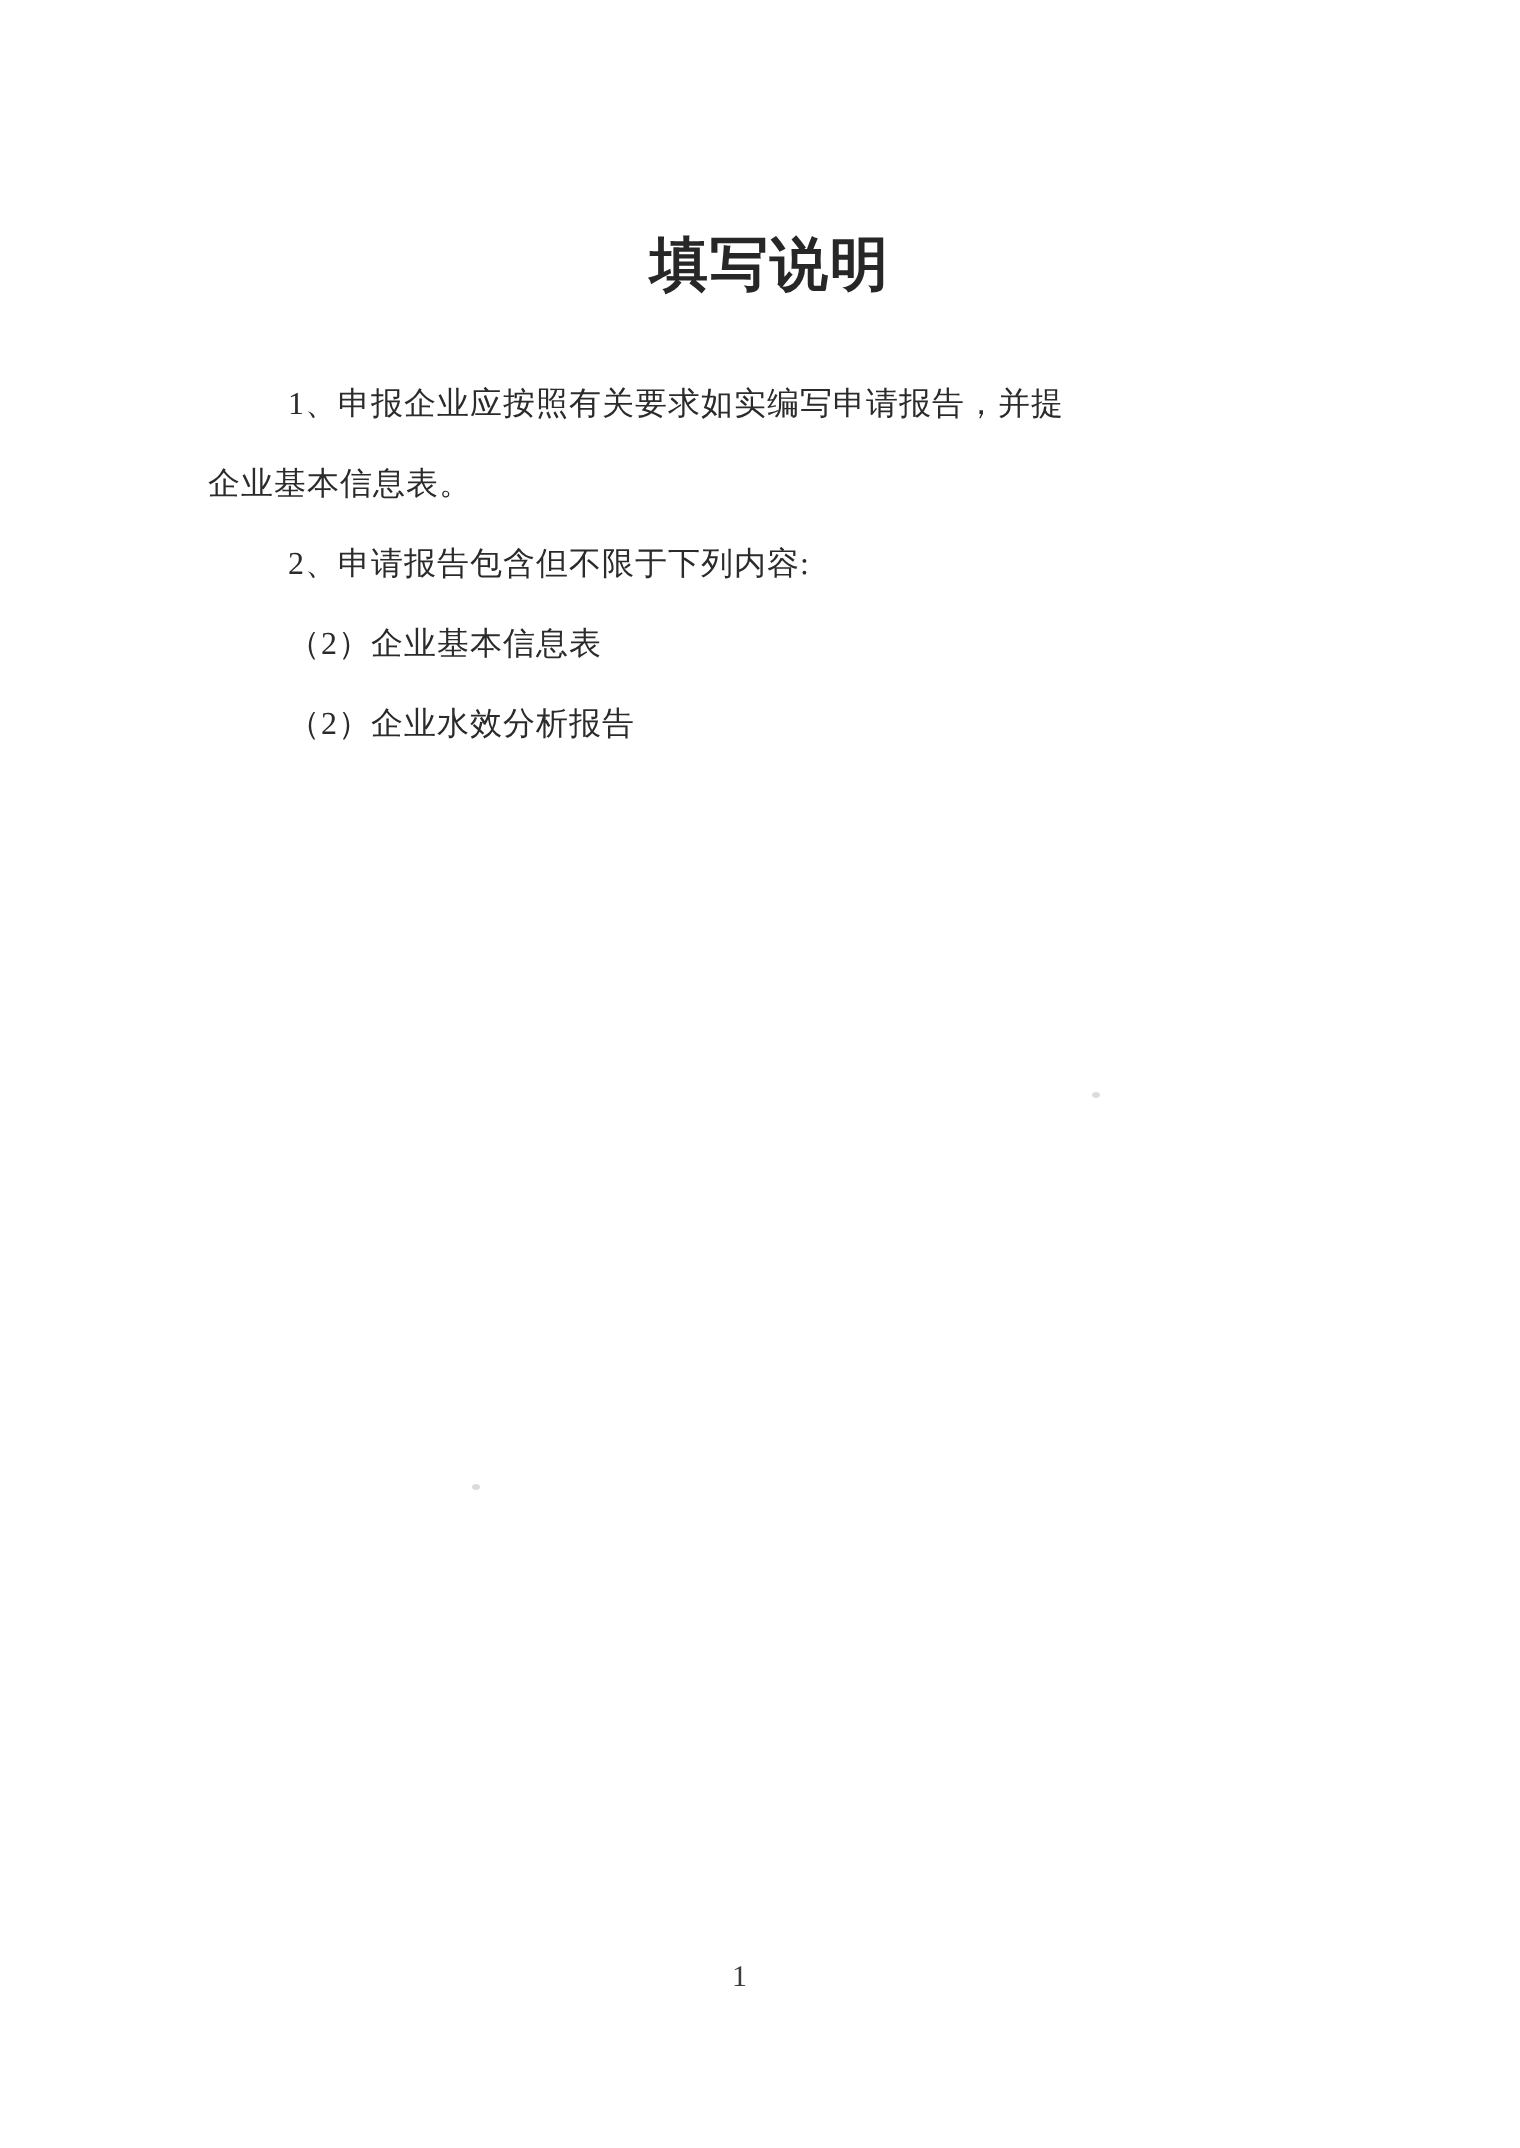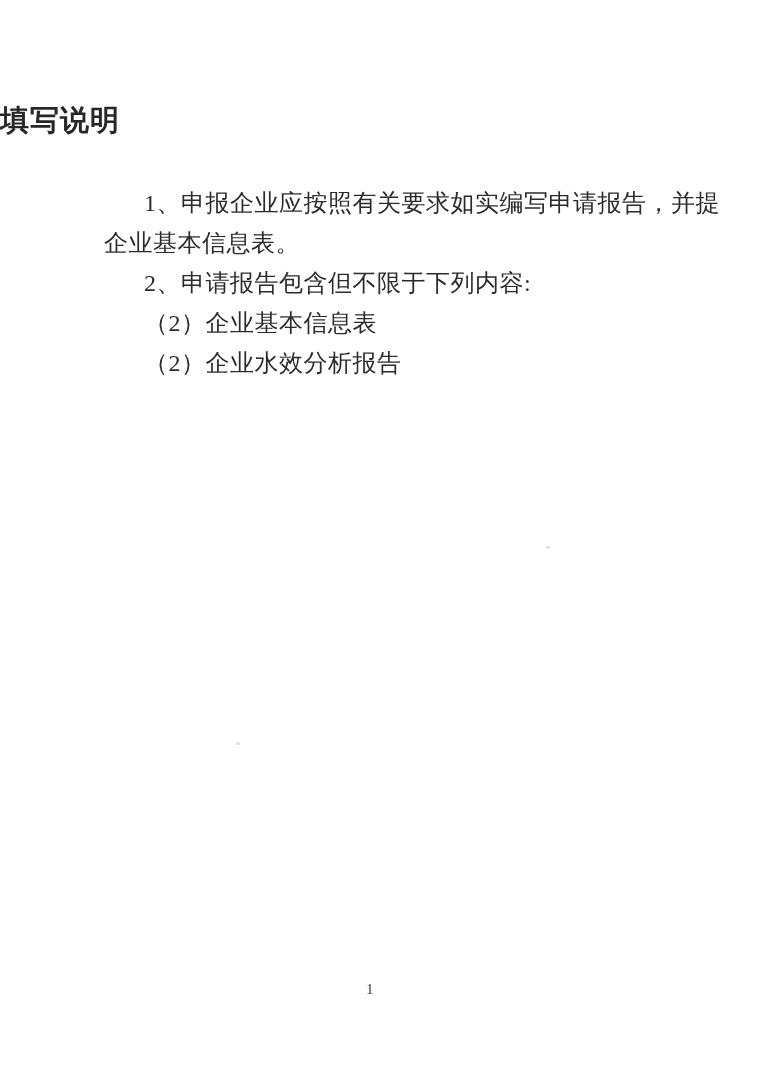--- a/index.html
+++ b/index.html
@@ -18,33 +18,34 @@
     width: 760px;
     height: 1074px;
     background: #ffffff;
     color: #2b2b2b;
   }
   .doc-title {
     position: absolute;
     top: 101px;
     left: 0;
     width: 746px;
-    margin: 0;
+    margin: 12px;
+    text-align: center;
     font-family: "Liberation Sans", sans-serif;
     font-weight: 700;
     font-size: 29px;
     letter-spacing: 1px;
     color: #272727;
   }
   .doc-body {
     position: absolute;
     top: 183px;
     left: 104px;
     width: 560px;
-    font-size: 24px;
+    font-size: 16px;
     line-height: 40px;
     letter-spacing: 0.5px;
     color: #2b2b2b;
   }
   .line {
     margin: 0;
     padding: 0;
     white-space: nowrap;
   }
   .indent {

